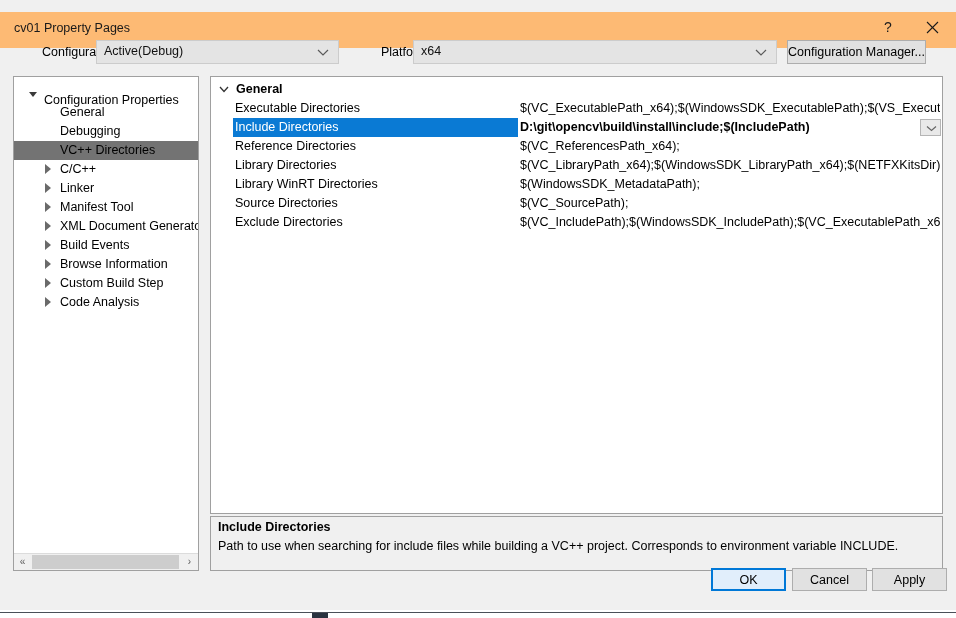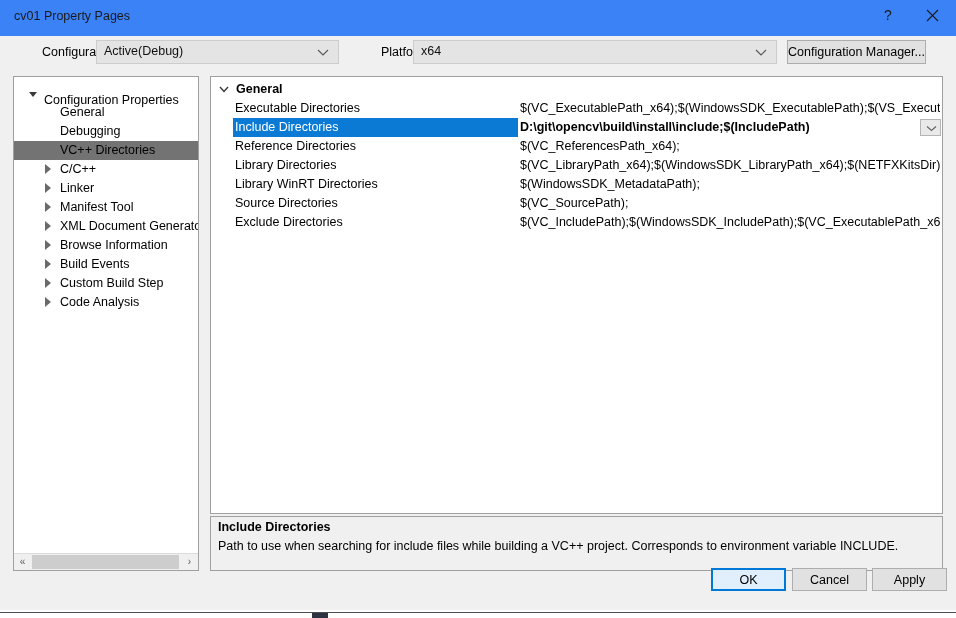--- a/index.html
+++ b/index.html
@@ -23,24 +23,24 @@
     left: 0; top: 0;
     width: 956px;
     height: 610px;
     background: #f0f0f0;
     box-sizing: border-box;
   }
 
   
   #titlebar {
     position: absolute;
-    left: 0; top: 0;
+    left: 0; top: 12px;
     width: 956px;
     height: 36px;
-    background: #3b82f6;
+    background: #fdba74;
     box-sizing: border-box;
   }
   #title-text {
     position: absolute;
     left: 14px;
     top: 9px;
     font-size: 12.5px;
     color: #1a1a1a;
     white-space: nowrap;
   }
@@ -480,25 +480,25 @@
         <div class="tree-item depth1">
           <span class="tree-glyph"><span class="arrow-collapsed"></span></span>
           <span class="tree-label">Manifest Tool</span>
         </div>
         <div class="tree-item depth1">
           <span class="tree-glyph"><span class="arrow-collapsed"></span></span>
           <span class="tree-label">XML Document Generator</span>
         </div>
         <div class="tree-item depth1">
           <span class="tree-glyph"><span class="arrow-collapsed"></span></span>
+          <span class="tree-label">Build Events</span>
+        </div>
+        <div class="tree-item depth1">
+          <span class="tree-glyph"><span class="arrow-collapsed"></span></span>
           <span class="tree-label">Browse Information</span>
-        </div>
-        <div class="tree-item depth1">
-          <span class="tree-glyph"><span class="arrow-collapsed"></span></span>
-          <span class="tree-label">Build Events</span>
         </div>
         <div class="tree-item depth1">
           <span class="tree-glyph"><span class="arrow-collapsed"></span></span>
           <span class="tree-label">Custom Build Step</span>
         </div>
         <div class="tree-item depth1">
           <span class="tree-glyph"><span class="arrow-collapsed"></span></span>
           <span class="tree-label">Code Analysis</span>
         </div>
       </div>

